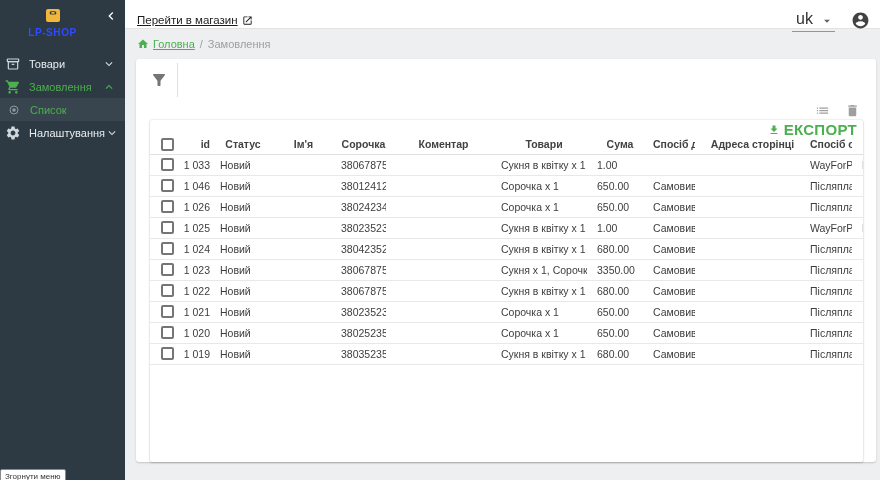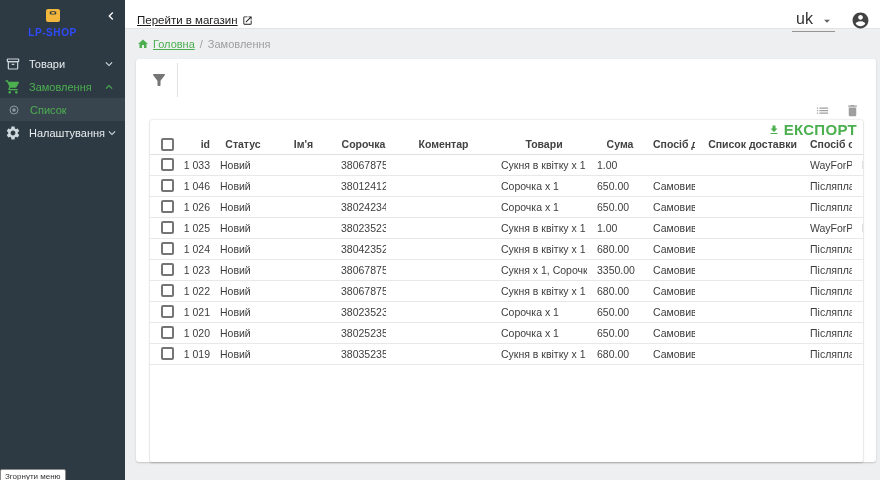--- a/index.html
+++ b/index.html
@@ -245,21 +245,21 @@
                 <span class="cb"></span>
               </th>
             <th class="c-id">id</th>
             <th>Статус</th>
             <th>Ім'я</th>
             <th>Сорочка</th>
             <th>Коментар</th>
             <th>Товари</th>
             <th>Сума</th>
             <th>Спосіб до...</th>
-            <th>Список доставки</th>
+            <th>Адреса сторінці</th>
             <th>Спосіб оп...</th>
             <th>Ст...</th>
           </tr>
         </thead>
         <tbody>
             <tr>
           <td class="c-cb">
                 <span class="cb"></span>
               </td>
           <td class="c-id">1 033</td>

